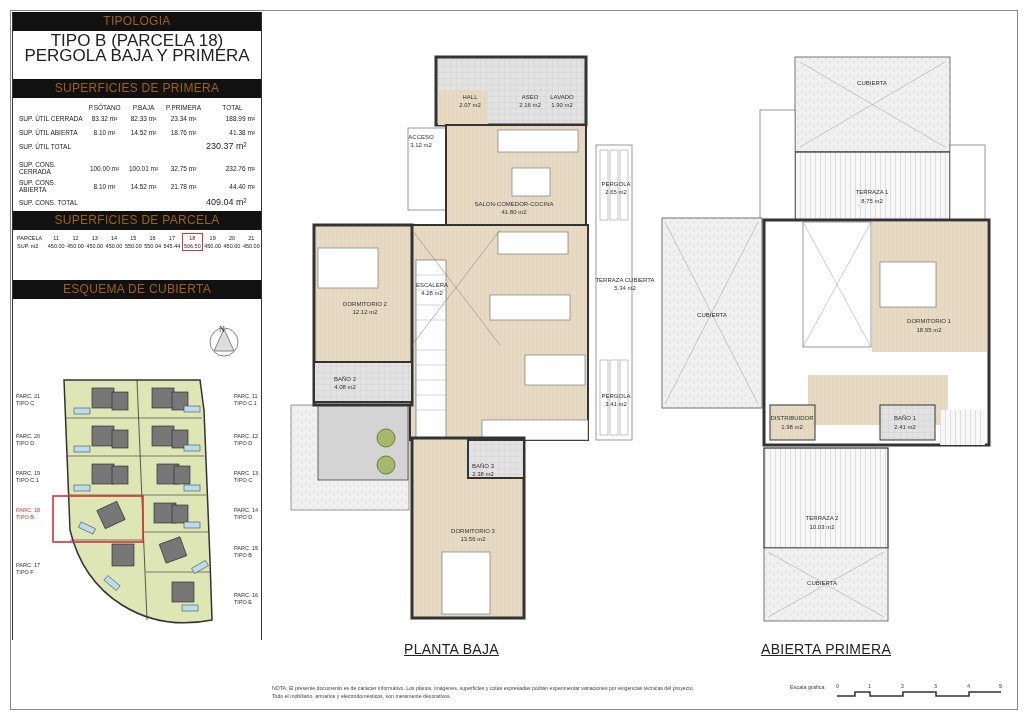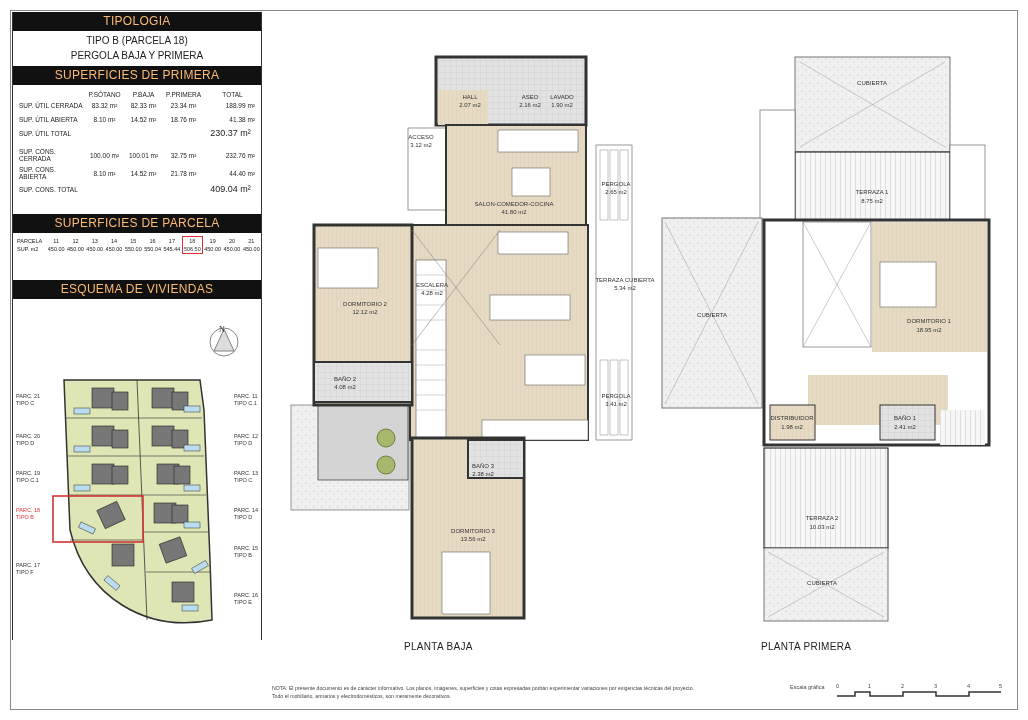--- a/index.html
+++ b/index.html
@@ -1,33 +1,33 @@
 <!DOCTYPE html>
 <html><head>
 <meta charset="utf-8">
 <style>
   * { box-sizing: border-box; margin: 0; padding: 0; }
   body { width: 1028px; height: 720px; background: #ffffff; font-family: "Liberation Sans", sans-serif; color: #222; position: relative; overflow: hidden; }
   .frame { position: absolute; left: 10px; top: 10px; width: 1008px; height: 700px; border: 1px solid #888; }
   .panel { position: absolute; left: 12px; top: 12px; width: 250px; height: 628px; border-right: 1px solid #333; border-left: 1px solid #333; }
-  .hdr { background: #111; color: #fdba74; text-align: center; font-size: 12px; letter-spacing: 0.3px; height: 19px; line-height: 19px; }
-  .subtitle { text-align: center; font-size: 10px; line-height: 15px; padding: 2px 0 3px; }
+  .hdr { background: #111; color: #a16207; text-align: center; font-size: 12px; letter-spacing: 0.3px; height: 19px; line-height: 19px; }
+  .subtitle { text-align: center; font-size: 17px; line-height: 15px; padding: 2px 0 16px; }
   table.sv { width: 100%; border-collapse: collapse; font-size: 6.5px; }
   table.sv td { padding: 2px 2px; height: 14px; }
   table.sv td.lbl { font-size: 6.5px; padding-left: 6px; width: 72px; }
   table.sv td.num { text-align: center; }
   table.sv td.tot { text-align: right; padding-right: 6px; }
-  table.sv td.big { font-size: 9px; text-align: center; padding-right: 6px; }
+  table.sv td.big { font-size: 9px; text-align: left; padding-right: 6px; }
   table.sv th { font-weight: normal; font-size: 6.5px; padding-top: 6px; }
   table.parc { width: 100%; border-collapse: collapse; font-size: 5.5px; margin-top: 3px; }
   table.parc td { text-align: center; padding: 1px 0; }
   table.parc td.hl { border: 1.5px solid #d33; color: #333; }
   .plot-label { position: absolute; font-size: 5.5px; line-height: 7px; color: #333; }
   .plot-label.sel { color: #d33; }
-  .plan-label { position: absolute; font-size: 10px; letter-spacing: 0.3px; color: #222; }
+  .plan-label { position: absolute; font-size: 14px; letter-spacing: 0.3px; color: #222; text-decoration: underline; }
   .room-lbl { font-family: "Liberation Sans", sans-serif; font-size: 6px; fill: #333; text-anchor: middle; }
   .note { position: absolute; left: 272px; top: 684px; font-size: 5.2px; line-height: 8px; color: #444; width: 520px; }
   .scale { position: absolute; left: 790px; top: 684px; font-size: 5.5px; color: #444; }
 </style>
 </head>
 <body>
 
 <div class="frame"></div>
 
 <div class="panel">
@@ -83,21 +83,21 @@
       <td class="tot">44.40 m²</td>
     </tr>
     <tr>
       <td class="lbl">SUP. CONS. TOTAL</td>
       <td colspan="3"></td>
       <td class="big">409.04 m²</td>
     </tr>
   </tbody>
     </table>
 
-  <div class="hdr" style="margin-top:18px">SUPERFICIES DE PARCELA</div>
+  <div class="hdr" style="margin-top:2px">SUPERFICIES DE PARCELA</div>
   <table class="parc">
     <tbody>
         <tr>
       <td style="text-align:left;padding-left:4px">PARCELA</td>
       <td>11</td>
       <td>12</td>
       <td>13</td>
       <td>14</td>
       <td>15</td>
       <td>16</td>
@@ -117,21 +117,21 @@
       <td>550.04</td>
       <td>545.44</td>
       <td class="hl" style="border-top:none">506.50</td>
       <td>450.00</td>
       <td>450.00</td>
       <td>450.00</td>
     </tr>
   </tbody>
     </table>
 
-  <div class="hdr" style="position:absolute;top:268px;left:0;right:0">ESQUEMA DE VIVIENDAS</div>
+  <div class="hdr" style="position:absolute;top:268px;left:0;right:0">ESQUEMA DE CUBIERTA</div>
 </div>
 
 <div style="position:absolute;left:12px;top:300px;width:250px;height:340px;">
   <svg width="250" height="340" viewBox="0 0 250 340">
 
     <g transform="translate(212,42)">
       <circle r="14" fill="none" stroke="#666" stroke-width="0.8"></circle>
       <polygon points="0,-13 -10,9 10,9" fill="#ddd" stroke="#666" stroke-width="0.8"></polygon>
     </g>
 
@@ -367,21 +367,21 @@
       <text class="room-lbl" x="792" y="429">1.98 m2</text>
     <text class="room-lbl" x="905" y="420">BAÑO 1</text>
       <text class="room-lbl" x="905" y="429">2.41 m2</text>
     <text class="room-lbl" x="822" y="520">TERRAZA 2</text>
       <text class="room-lbl" x="822" y="529">10.03 m2</text>
     <text class="room-lbl" x="822" y="585">CUBIERTA</text>
   </g>
 </svg>
 
 <div class="plan-label" style="left:404px;top:641px">PLANTA BAJA</div>
-<div class="plan-label" style="left:761px;top:641px">PLANTA PRIMERA</div>
+<div class="plan-label" style="left:761px;top:641px">ABIERTA PRIMERA</div>
 
 <div class="note">
   <div>NOTA: El presente documento es de carácter informativo. Los planos, imágenes, superficies y cotas expresadas podrán experimentar variaciones por exigencias técnicas del proyecto.</div>
   <div>Todo el mobiliario, armarios y electrodomésticos, son meramente decorativos.</div>
 </div>
 <div class="scale">
   <span>Escala gráfica</span>
   <svg width="170" height="18" style="position:absolute;left:45px;top:-2px">
     <path d="M2,14 L20,14 L20,10 L35,10 L35,14 L68,14 L68,10 L101,10 L101,14 L134,14 L134,10 L166,10" fill="none" stroke="#333" stroke-width="1.5"></path>
     <g font-size="5.5" fill="#444" font-family="Liberation Sans, sans-serif">

